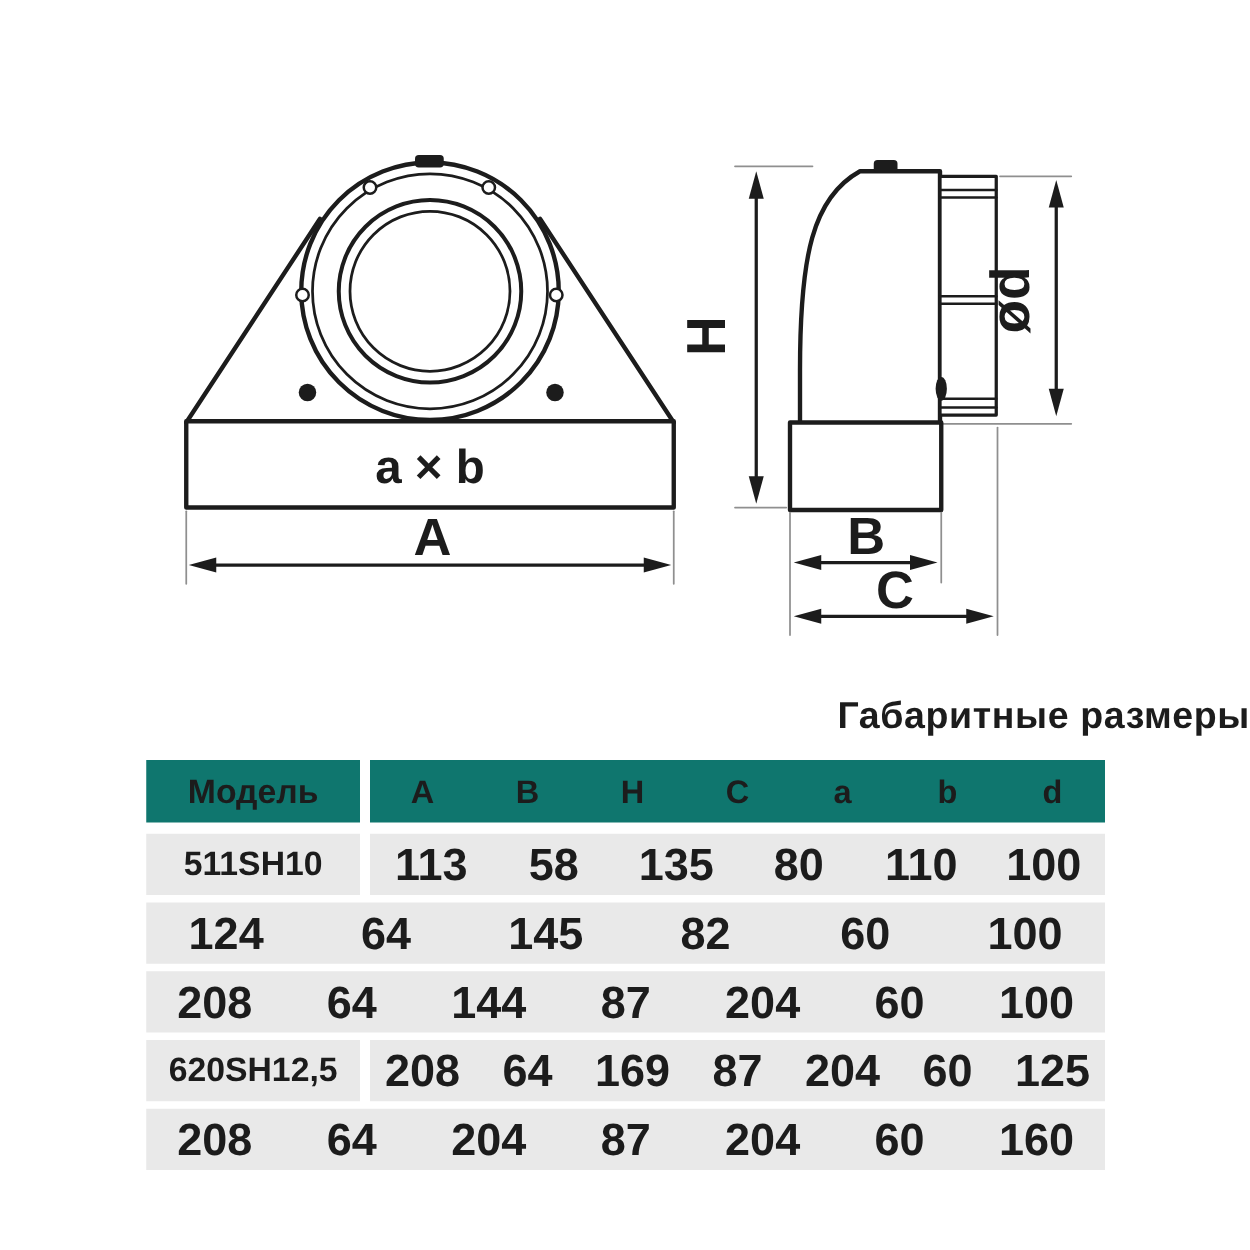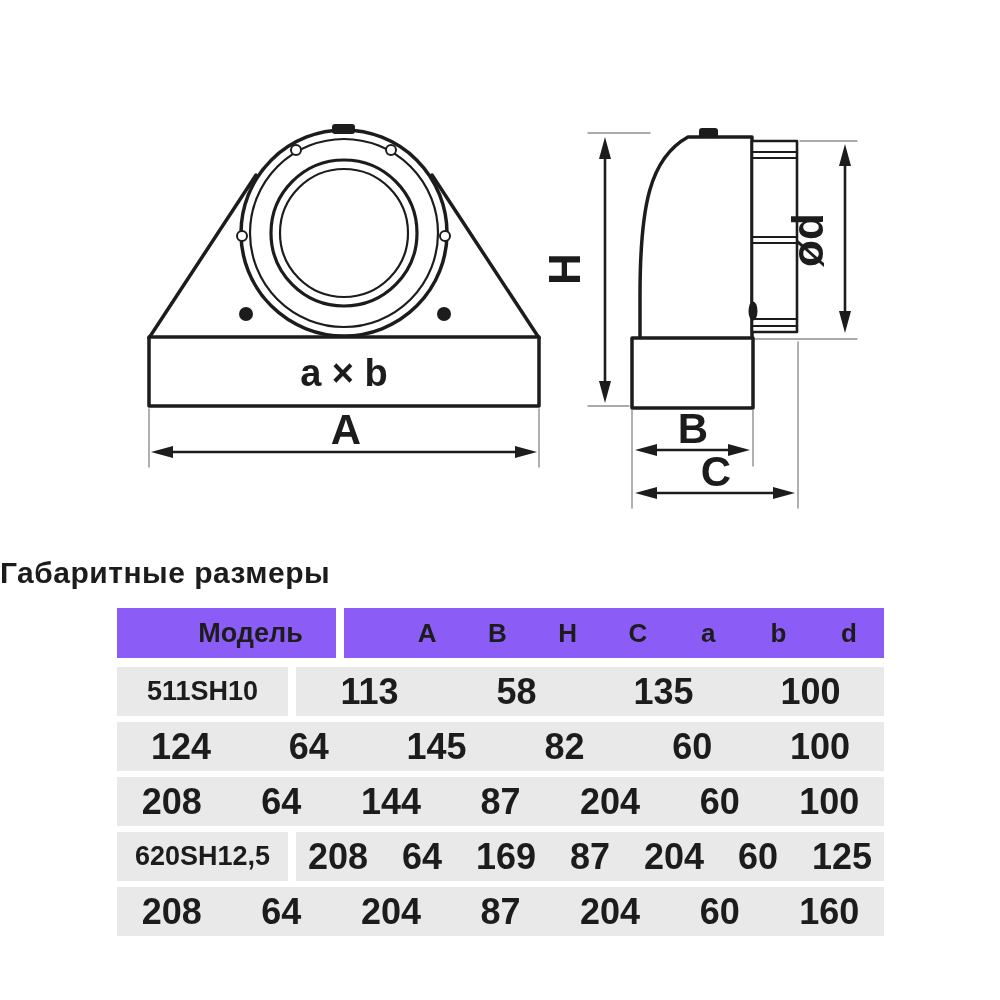--- a/index.html
+++ b/index.html
@@ -6,38 +6,38 @@
   .page {
     position:relative; width:1000px; height:1000px; background:#ffffff;
     font-family:"Liberation Sans", sans-serif; overflow:hidden;
   }
   svg text {
     font-family:"Liberation Sans", sans-serif;
     font-weight:bold; fill:#1c1c1c;
   }
   .title {
     position:absolute; top:556px; left:0; width:1000px;
-    text-align:left; font-size:30px; font-weight:bold; color:#1c1c1c;
+    text-align:right; font-size:30px; font-weight:bold; color:#1c1c1c;
     letter-spacing:0.5px;
   }
   .dim-table { position:absolute; left:117px; top:608px; width:767px; }
   .trow { display:flex; margin-bottom:6px; }
   .trow.header-row { height:50px; margin-bottom:9px; }
   .trow.data-row { height:49px; }
   .cell-model {
     width:171px; flex:0 0 171px; margin-right:8px;
     display:flex; align-items:center; justify-content:center;
     font-weight:bold; color:#1c1c1c; font-size:27px;
   }
   .strip { flex:1; display:flex; }
   .strip .cell {
     flex:1; display:flex; align-items:center; justify-content:center;
     font-weight:bold; color:#1c1c1c; font-size:36px;
   }
-  .header-row .cell-model, .header-row .strip { background:#8b5cf6;padding-left:48px; }
+  .header-row .cell-model, .header-row .strip { background:#0f766e; }
   .data-row .cell-model, .data-row .strip { background:#e9e9e9; }
   .header-row .cell { font-size:26px; }
 </style>
 </head>
 <body>
 
 <div class="page">
 
   <svg width="1000" height="545" viewBox="0 0 1000 545" style="position:absolute;left:0;top:0;">
 
@@ -151,20 +151,22 @@
         <div class="cell">d</div>
       </div>
     </div>
 
     <div class="trow data-row">
       <div class="cell-model">511SH10</div>
       <div class="strip">
         <div class="cell">113</div>
         <div class="cell">58</div>
         <div class="cell">135</div>
+        <div class="cell">80</div>
+        <div class="cell">110</div>
         <div class="cell">100</div>
       </div>
     </div>
 
     <div class="trow data-row">
       <div class="strip">
         <div class="cell">124</div>
         <div class="cell">64</div>
         <div class="cell">145</div>
         <div class="cell">82</div>

